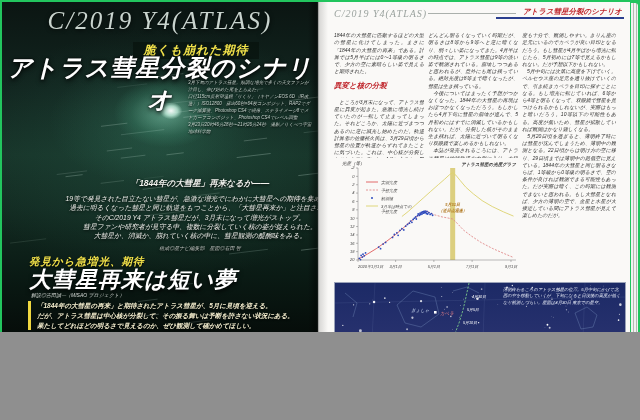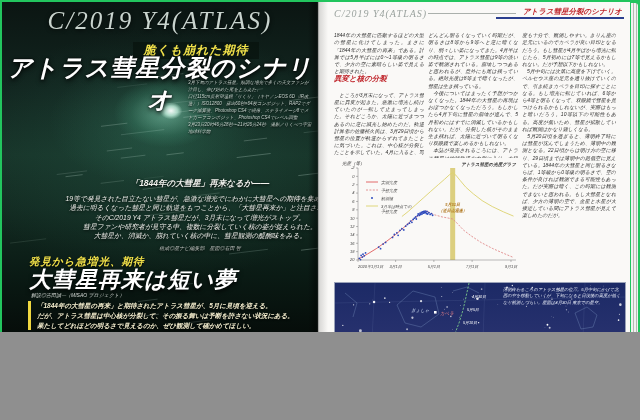--- a/index.html
+++ b/index.html
@@ -49,21 +49,21 @@
   #rp-serif{position:absolute;left:16px;top:6px;font-family:"Liberation Serif",serif;
     font-size:10px;letter-spacing:1px;color:#9aa29e;}
   #rp-dashline{position:absolute;left:110px;top:11px;width:88px;height:1px;background:#aab0ac;}
   #rp-runhead{position:absolute;right:8px;top:5px;font-size:7.5px;font-weight:bold;color:#c0272d;}
   #rp-blueline{position:absolute;left:178px;right:6px;top:15px;height:2px;background:#2b3f8f;}
   .rp-col{position:absolute;top:23px;font-size:5px;line-height:7.2px;color:#2c2c2c;
     text-align:justify;white-space:pre-line;overflow:hidden;}
   #rp-col1{left:16px;width:90px;height:133px;}
   #rp-col2{left:110px;width:90px;height:133px;}
   #rp-col3{left:204px;width:94px;height:253px;}
-  .rp-redhead{font-size:7.5px;font-weight:bold;color:#c0272d;margin:0 0 2px 0;text-align:left;}
+  .rp-redhead{font-size:7.5px;font-weight:bold;color:#c0272d;margin:7px 0 2px 0;text-align:left;}
 
   #rp-chart{position:absolute;left:22px;top:156px;width:182px;height:124px;}
 
   #rp-map{position:absolute;left:16px;top:280px;width:290px;height:120px;
     border:1px solid #9aa2b8;box-sizing:content-box;
     background:linear-gradient(180deg,#1c2a66 0%,#27316e 45%,#3d3a78 70%,#5c4f86 85%,#7a6394 93%,#8a6f9a 96%,#000 96.5%);}
   #map-svg{position:absolute;left:0;top:0;width:290px;height:120px;}
   #map-caption{position:absolute;right:4px;top:4px;width:118px;font-size:4.3px;line-height:1.5;
     color:#eef2fb;z-index:3;}
   .map-label{position:absolute;z-index:3;font-size:4.5px;white-space:nowrap;transform:translate(0,-50%);}

